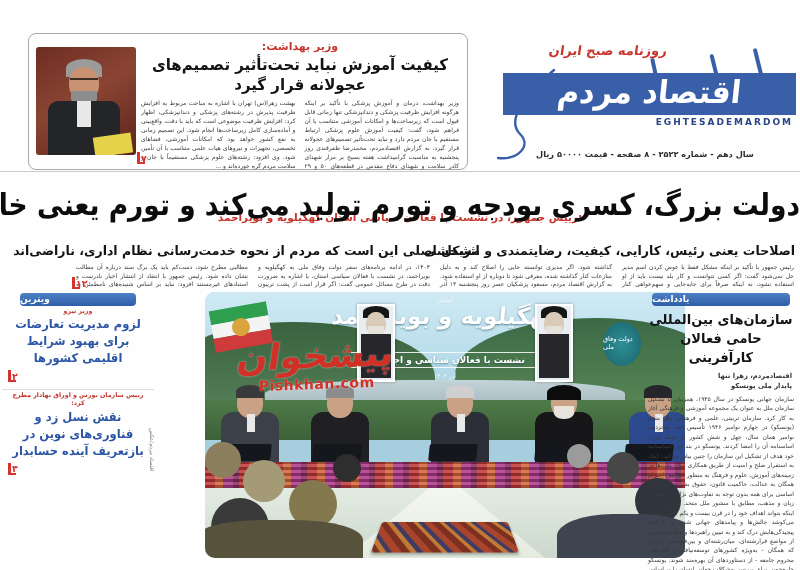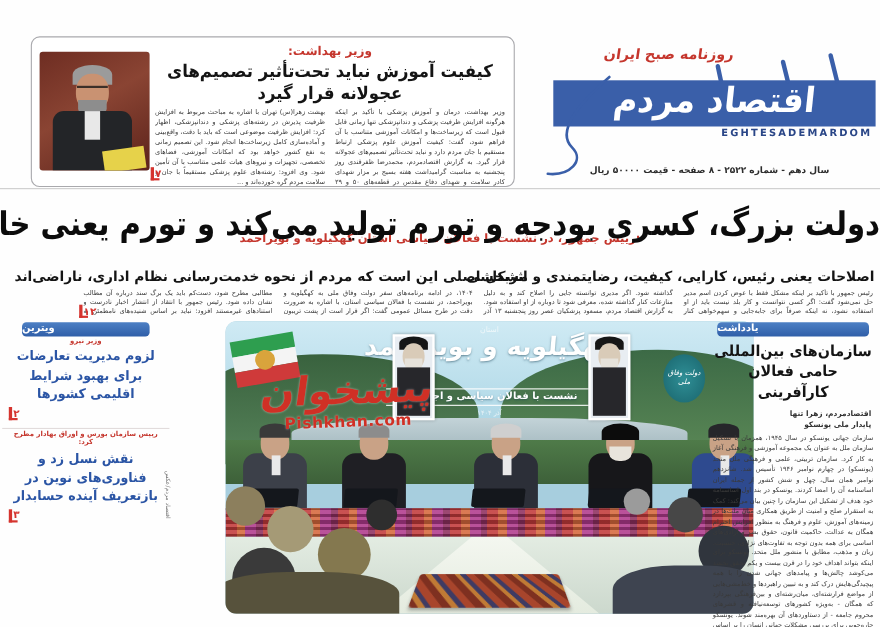--- a/index.html
+++ b/index.html
@@ -96,21 +96,21 @@
   .p-head{position:absolute;left:7px;top:6px;width:20px;height:24px;border-radius:48%;background:#d9cbb8;}
   .p-turban{position:absolute;left:4px;top:0px;width:26px;height:12px;border-radius:50% 50% 0 0;background:#161616;}
   .p-robe{position:absolute;left:2px;top:28px;width:30px;height:44px;background:#27272b;}
   .p-beard{position:absolute;left:9px;top:20px;width:16px;height:10px;border-radius:0 0 45% 45%;background:#e6e2da;}
   #flag{position:absolute;left:8px;top:14px;width:58px;height:54px;transform:rotate(-10deg);}
   #flag .f1{height:14px;background:#2e9e4f;}
   #flag .f2{height:14px;background:#f4f4f4;}
   #flag .f3{height:14px;background:#cf3a3a;}
   #flag .emblem{position:absolute;left:20px;top:12px;width:18px;height:18px;border-radius:50%;background:#d9a43c;}
   #wefagh{position:absolute;left:398px;top:30px;width:38px;height:44px;border-radius:50%;background:radial-gradient(#2f8f96,#19646c);
-     color:#fff;font-size:6.5px;text-align:center;line-height:1.2;display:flex;align-items:center;justify-content:center;direction:rtl;font-style:italic;}
+     color:#fff;font-size:6.5px;text-align:left;line-height:1.2;display:flex;align-items:center;justify-content:center;direction:rtl;}
   .person{position:absolute;top:96px;}
   .ps-head{position:absolute;left:10px;top:0;width:26px;height:30px;border-radius:46%;background:#c9a286;}
   .ps-hair{position:absolute;left:9px;top:-3px;width:28px;height:13px;border-radius:50% 50% 0 0;background:#4a4a4a;}
   .ps-body{position:absolute;left:-6px;top:24px;width:58px;height:50px;border-radius:12px 12px 0 0;background:#33363f;}
   .ps-shirt{position:absolute;left:20px;top:26px;width:8px;height:18px;background:#e9e9e9;}
   .monitor{position:absolute;top:152px;width:48px;height:17px;background:#14171c;border-radius:2px;transform:skewX(-6deg);}
   #cloth{position:absolute;left:0;top:170px;width:480px;height:26px;
      background:repeating-linear-gradient(90deg,#c23a3a 0 10px,#d6683c 10px 18px,#b03a8c 18px 28px,#8e2f5f 28px 34px);}
   #cloth::after{content:'';position:absolute;inset:0;background:repeating-linear-gradient(0deg,rgba(0,0,0,.25) 0 3px,rgba(255,255,255,.12) 3px 6px);}
   #table{position:absolute;left:0;top:196px;width:480px;height:70px;background:linear-gradient(#e3ece2,#ccd8cd);}

